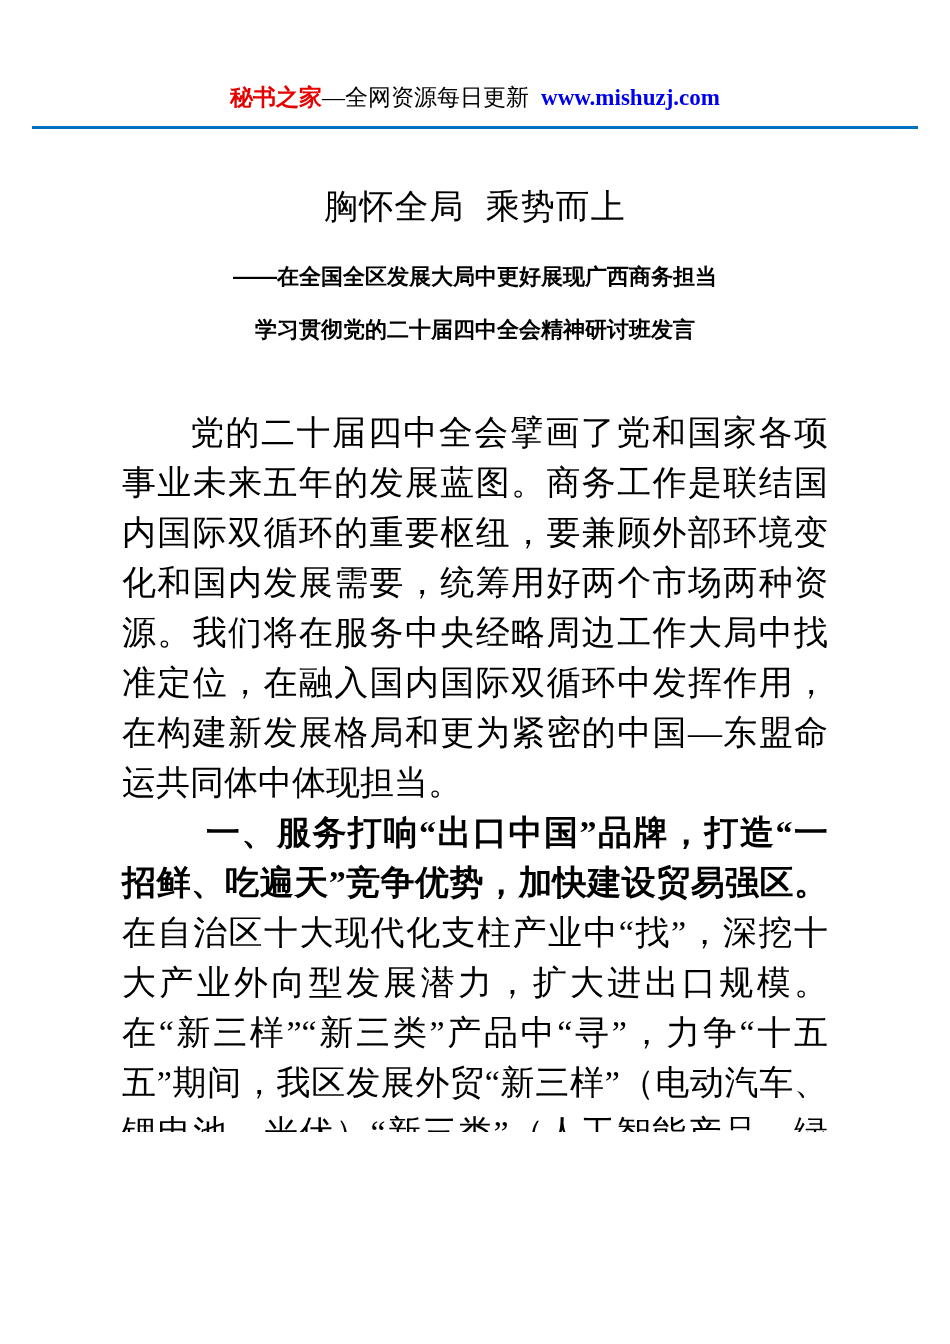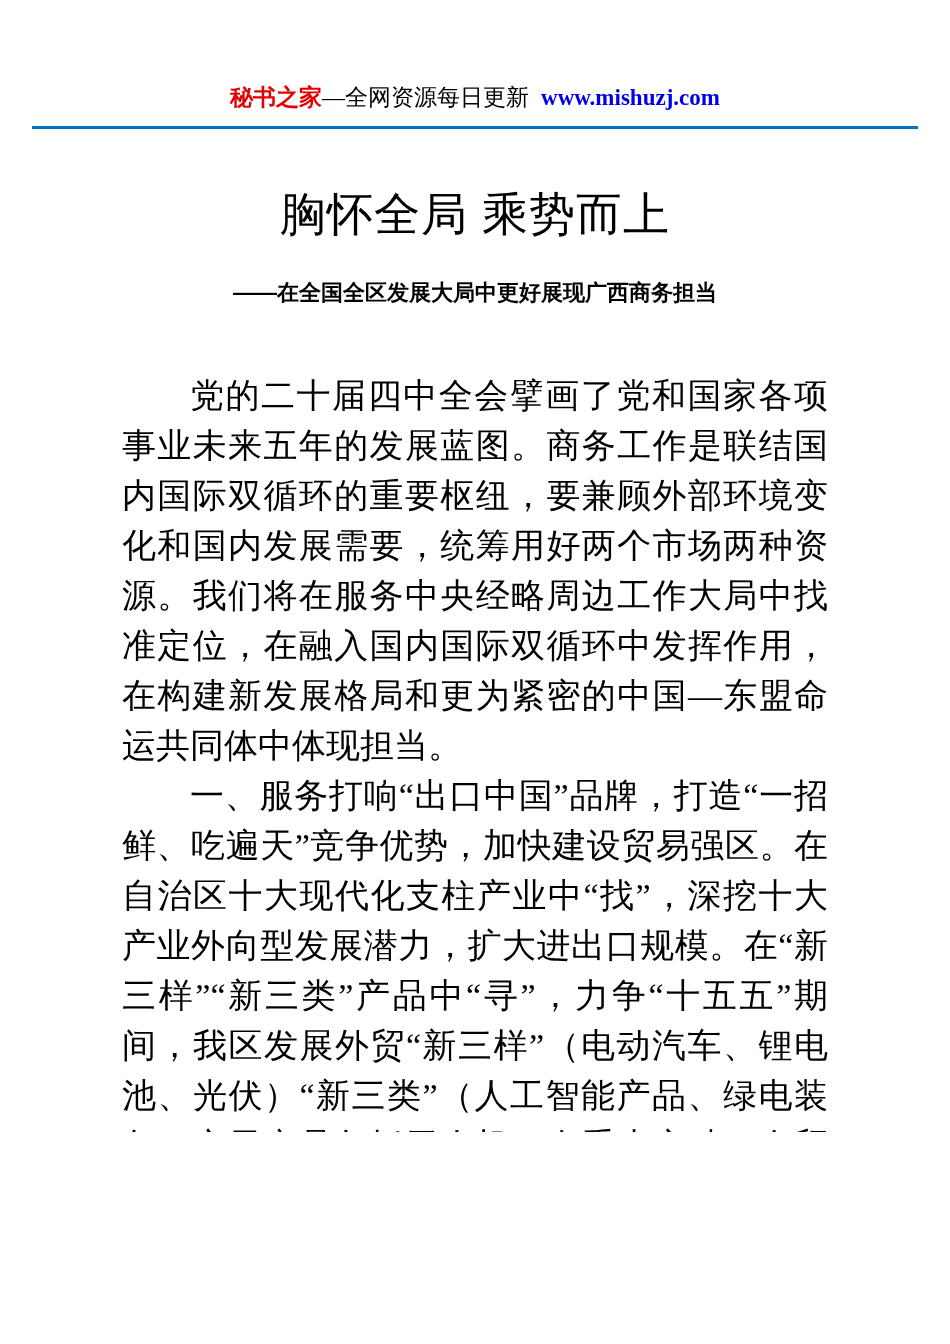--- a/index.html
+++ b/index.html
@@ -42,23 +42,23 @@
     width: 886px;
     border-top: 3px solid #0070c0;
     margin: 13px auto 0 auto;
   }
   .content {
     padding: 0 122px;
   }
   .doc-title {
     margin: 55px 0 0 0;
     text-align: center;
-    font-family: Liberation Sans, sans-serif;
+    font-family: Liberation Mono, monospace;
     font-weight: 400;
-    font-size: 46px;
+    font-size: 34px;
     letter-spacing: 1px;
   }
   .subtitles {
     margin-top: 20px;
     text-align: center;
     font-family: "Liberation Sans", "DejaVu Sans", sans-serif;
     font-weight: 700;
     font-size: 22px;
   }
   .subtitle {
@@ -68,39 +68,40 @@
     margin-top: 52px;
     font-size: 34px;
   }
   .para {
     margin: 0;
     text-indent: 2em;
     text-align: justify;
     line-height: 50px;
   }
   .run { font-weight: 400; }
-  .run.bold { font-weight: 400; }
+  .run.bold { font-weight: 700; margin-left: 16px; }
 </style>
 </head>
 <body>
 
 <div class="page">
 
   <header class="site-header">
     <span class="brand">秘书之家</span><span class="tagline">—全网资源每日更新</span><a class="site-url" href="#">www.mishuzj.com</a>
   </header>
 
   <div class="divider"></div>
 
   <main class="content">
 
     <h1 class="doc-title">胸怀全局 乘势而上</h1>
 
     <div class="subtitles">
       <div class="subtitle">——在全国全区发展大局中更好展现广西商务担当</div>
+      <div class="subtitle">学习贯彻党的二十届四中全会精神研讨班发言</div>
     </div>
 
     <div class="doc-body">
         <p class="para"><span class="run">党的二十届四中全会擘画了党和国家各项事业未来五年的发展蓝图。商务工作是联结国内国际双循环的重要枢纽，要兼顾外部环境变化和国内发展需要，统筹用好两个市场两种资源。我们将在服务中央经略周边工作大局中找准定位，在融入国内国际双循环中发挥作用，在构建新发展格局和更为紧密的中国—东盟命运共同体中体现担当。</span></p>
         <p class="para"><span class="run bold">一、服务打响“出口中国”品牌，打造“一招鲜、吃遍天”竞争优势，加快建设贸易强区。</span><span class="run">在自治区十大现代化支柱产业中“找”，深挖十大产业外向型发展潜力，扩大进出口规模。在“新三样”“新三类”产品中“寻”，力争“十五五”期间，我区发展外贸“新三样”（电动汽车、锂电池、光伏）“新三类”（人工智能产品、绿电装备、空天产品包括无人机）有重大突破。在贸易转型升级中“索”，推动保税物流向“产业型”升级，建好跨电综试区；国家将出台互市贸易管理办法，我们将抓住由陆路向海运互市拓展的机会，大力发展边</span></p>
       </div>
 
   </main>
 
 </div>

